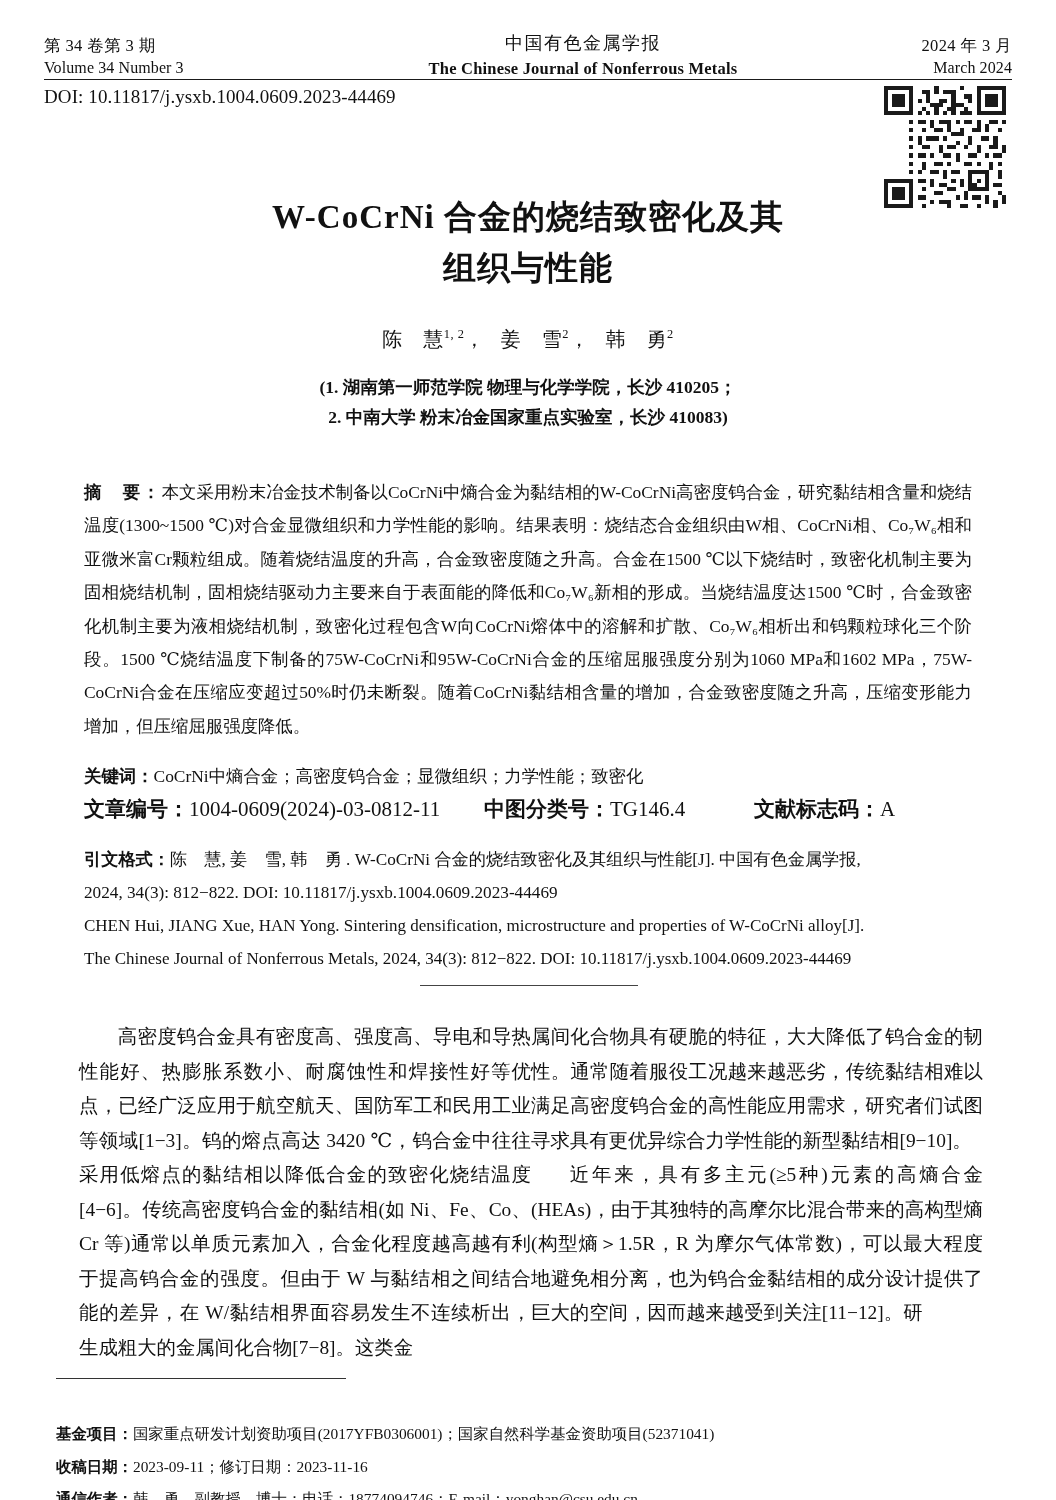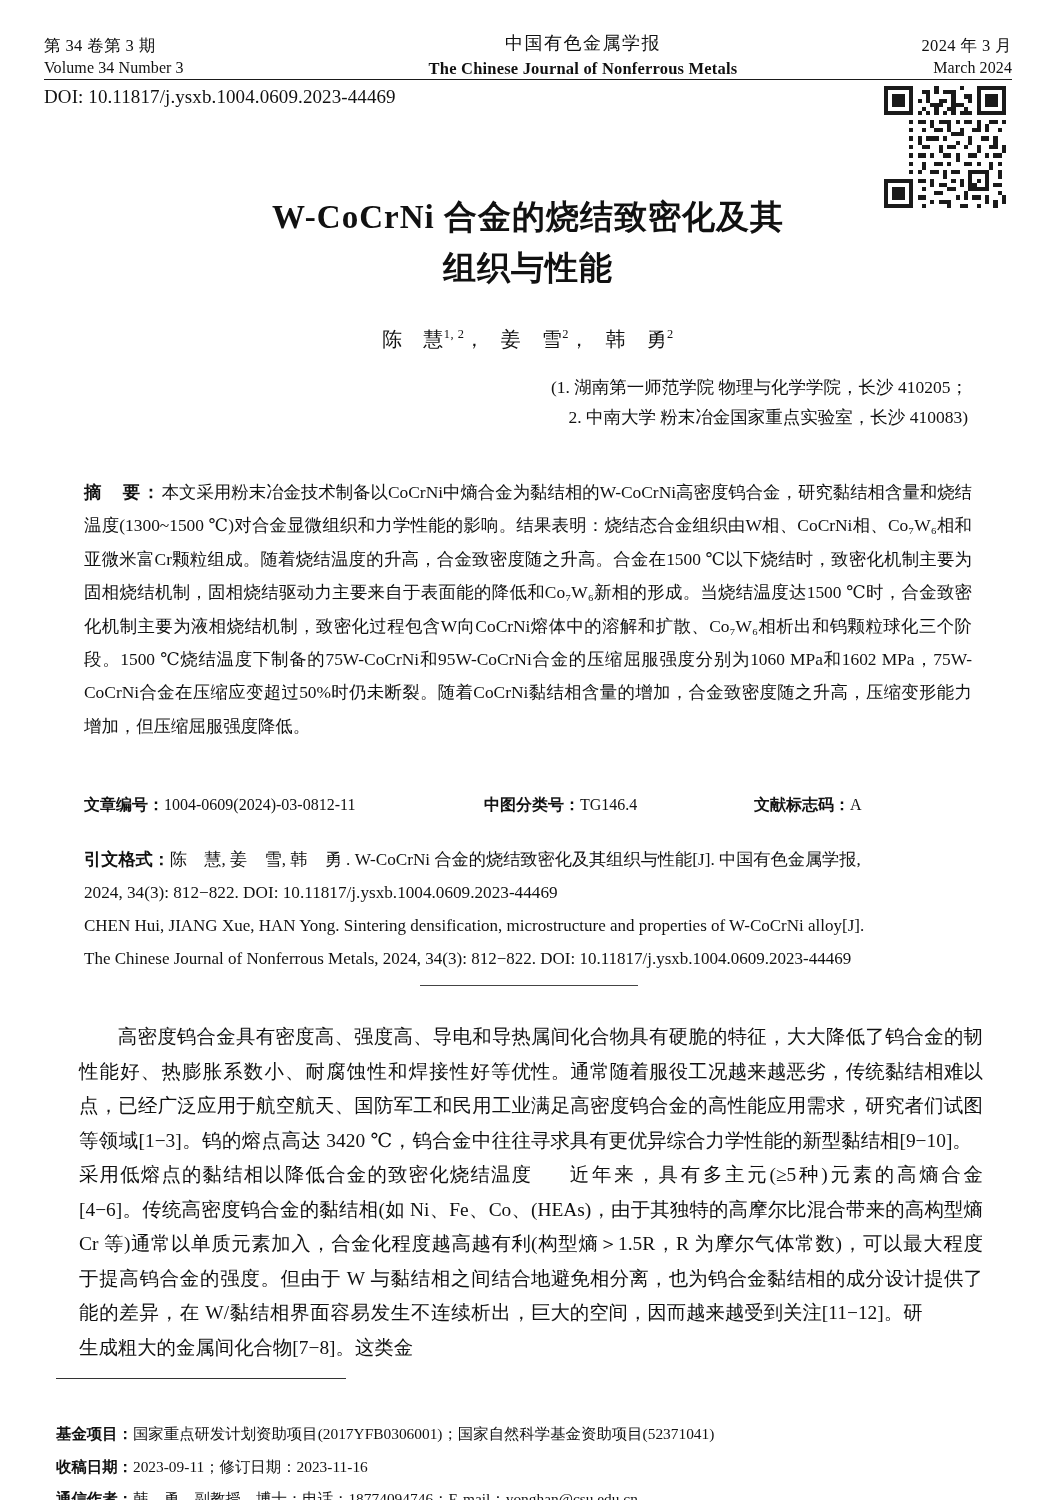--- a/index.html
+++ b/index.html
@@ -111,23 +111,24 @@
     letter-spacing: 0.5px;
   }
   .authors .sp { display: inline-block; width: 16px; }
   sup { font-size: 0.62em; vertical-align: super; }
 
   .affil {
     position: absolute;
     left: 88px;
     top: 372px;
     width: 880px;
-    text-align: right;
+    text-align: center;
     font-size: 17.5px;
     line-height: 1.72;
+    font-weight: bold;
   }
 
   
   .abstract {
     position: absolute;
     left: 84px;
     top: 476px;
     width: 888px;
     font-size: 17.4px;
     line-height: 1.92;
@@ -146,21 +147,21 @@
     font-size: 17.4px;
     line-height: 1.9;
   }
   .keywords .lbl { font-weight: bold; }
 
   .meta-row {
     position: absolute;
     left: 84px;
     top: 795px;
     width: 888px;
-    font-size: 16px;
+    font-size: 21px;
     display: flex;
   }
   .meta-row .lbl { font-weight: bold; }
   .meta-a { width: 400px; }
   .meta-b { width: 270px; }
   .meta-c { width: 218px; }
 
   
   .citation {
     position: absolute;
@@ -394,20 +395,23 @@
 
   <div class="affil">
     <div>(1. 湖南第一师范学院 物理与化学学院，长沙 410205；</div>
     <div>2. 中南大学 粉末冶金国家重点实验室，长沙 410083)</div>
   </div>
 
   <div class="abstract">
     <span class="lbl">摘　要：</span><span>本文采用粉末冶金技术制备以CoCrNi中熵合金为黏结相的W-CoCrNi高密度钨合金，研究黏结相含量和烧结温度(1300~1500 ℃)对合金显微组织和力学性能的影响。结果表明：烧结态合金组织由W相、CoCrNi相、Co₇W₆相和亚微米富Cr颗粒组成。随着烧结温度的升高，合金致密度随之升高。合金在1500 ℃以下烧结时，致密化机制主要为固相烧结机制，固相烧结驱动力主要来自于表面能的降低和Co₇W₆新相的形成。当烧结温度达1500 ℃时，合金致密化机制主要为液相烧结机制，致密化过程包含W向CoCrNi熔体中的溶解和扩散、Co₇W₆相析出和钨颗粒球化三个阶段。1500 ℃烧结温度下制备的75W-CoCrNi和95W-CoCrNi合金的压缩屈服强度分别为1060 MPa和1602 MPa，75W-CoCrNi合金在压缩应变超过50%时仍未断裂。随着CoCrNi黏结相含量的增加，合金致密度随之升高，压缩变形能力增加，但压缩屈服强度降低。</span>
   </div>
 
+  <div class="keywords">
+    <span class="lbl">关键词：</span><span>CoCrNi中熵合金；高密度钨合金；显微组织；力学性能；致密化</span>
+  </div>
 
   <div class="meta-row">
     <div class="meta-a">
       <span class="lbl">文章编号：</span><span>1004-0609(2024)-03-0812-11</span>
     </div>
     <div class="meta-b">
       <span class="lbl">中图分类号：</span><span>TG146.4</span>
     </div>
     <div class="meta-c">
       <span class="lbl">文献标志码：</span><span>A</span>

